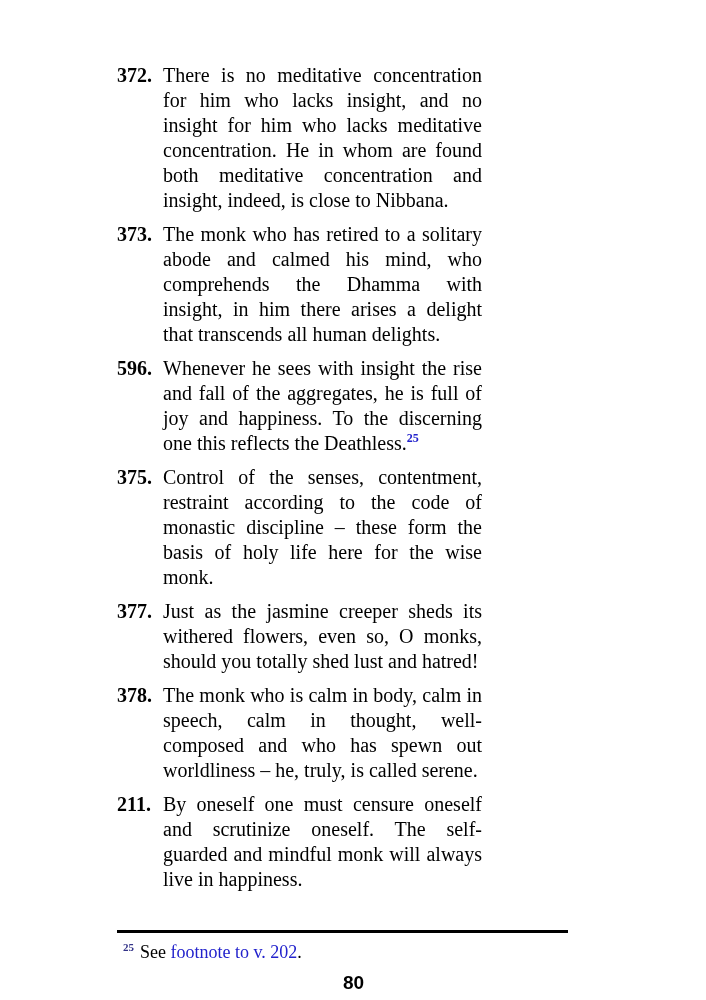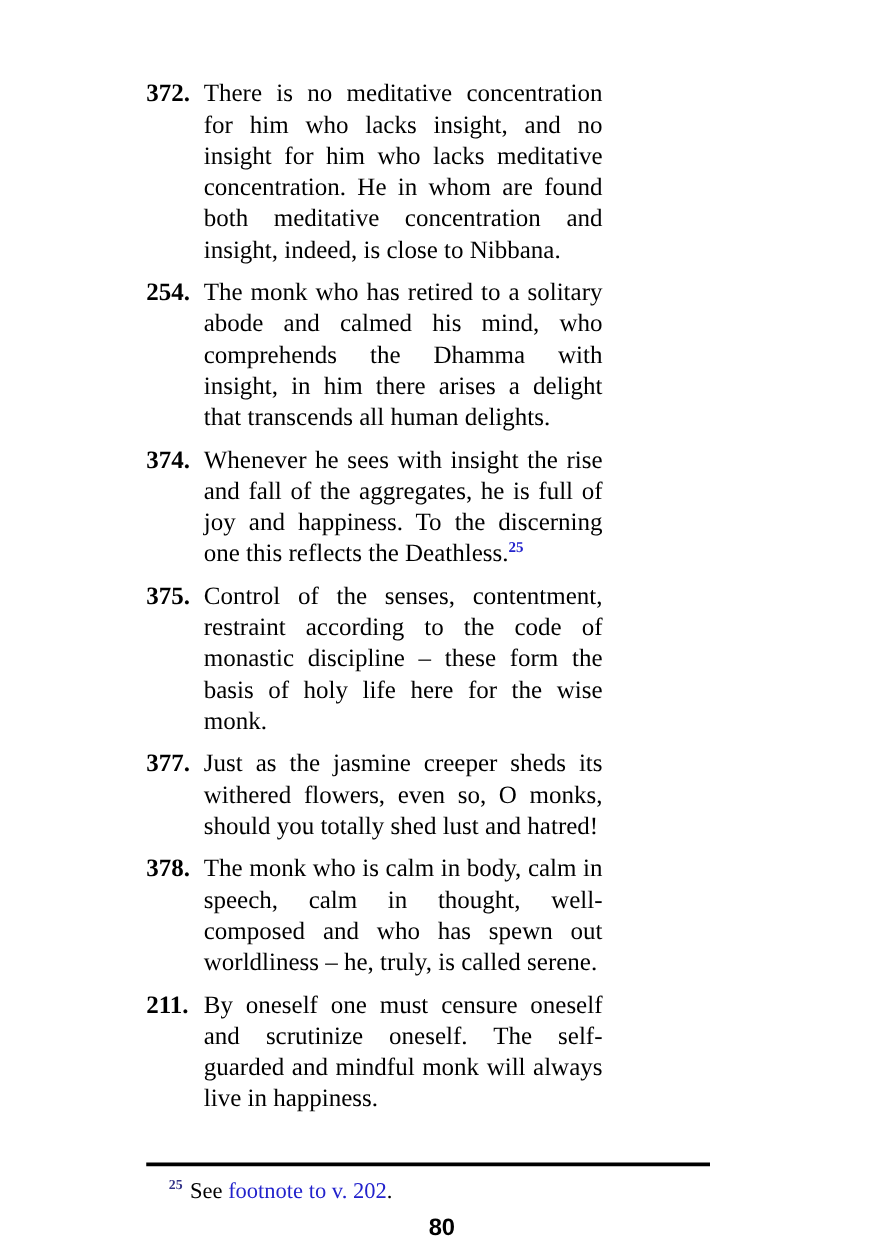--- a/index.html
+++ b/index.html
@@ -41,21 +41,21 @@
     line-height: 0;
     vertical-align: super;
   }
   .footnote-rule {
     margin-top: 38px;
     width: 451px;
     height: 0;
     border-top: 3px solid #000000;
   }
   .footnote {
-    margin: 7px 0 0 18px;
+    margin: 7px 0 0 6px;
     font-size: 18px;
     line-height: 24px;
   }
   .footnote .fn-marker {
     font-size: 11px;
     font-weight: bold;
     color: var(--marker-blue, #333388);
     margin-right: 6px;
     line-height: 0;
     vertical-align: super;
@@ -75,23 +75,23 @@
     line-height: 20px;
   }
 </style>
 </head>
 <body>
 
 <div class="page">
 
   <p class="verse"><span class="vnum">372.</span><span class="vtext">There is no meditative concentration for him who lacks insight, and no insight for him who lacks meditative concentration. He in whom are found both meditative concentration and insight, indeed, is close to Nibbana.</span><sup class="ref"></sup></p>
 
-  <p class="verse"><span class="vnum">254.</span><span class="vtext">The monk who has retired to a solitary abode and calmed his mind, who comprehends the Dhamma with insight, in him there arises a delight that transcends all human delights.</span><sup class="ref"></sup></p>
+  <p class="verse"><span class="vnum">373.</span><span class="vtext">The monk who has retired to a solitary abode and calmed his mind, who comprehends the Dhamma with insight, in him there arises a delight that transcends all human delights.</span><sup class="ref"></sup></p>
 
-  <p class="verse"><span class="vnum">374.</span><span class="vtext">Whenever he sees with insight the rise and fall of the aggregates, he is full of joy and happiness. To the discerning one this reflects the Deathless.</span><sup class="ref">25</sup></p>
+  <p class="verse"><span class="vnum">596.</span><span class="vtext">Whenever he sees with insight the rise and fall of the aggregates, he is full of joy and happiness. To the discerning one this reflects the Deathless.</span><sup class="ref">25</sup></p>
 
   <p class="verse"><span class="vnum">375.</span><span class="vtext">Control of the senses, contentment, restraint according to the code of monastic discipline – these form the basis of holy life here for the wise monk.</span><sup class="ref"></sup></p>
 
 
   <p class="verse"><span class="vnum">377.</span><span class="vtext">Just as the jasmine creeper sheds its withered flowers, even so, O monks, should you totally shed lust and hatred!</span><sup class="ref"></sup></p>
 
   <p class="verse"><span class="vnum">378.</span><span class="vtext">The monk who is calm in body, calm in speech, calm in thought, well-composed and who has spewn out worldliness – he, truly, is called serene.</span><sup class="ref"></sup></p>
 
   <p class="verse"><span class="vnum">211.</span><span class="vtext">By oneself one must censure oneself and scrutinize oneself. The self-guarded and mindful monk will always live in happiness.</span><sup class="ref"></sup></p>
 

